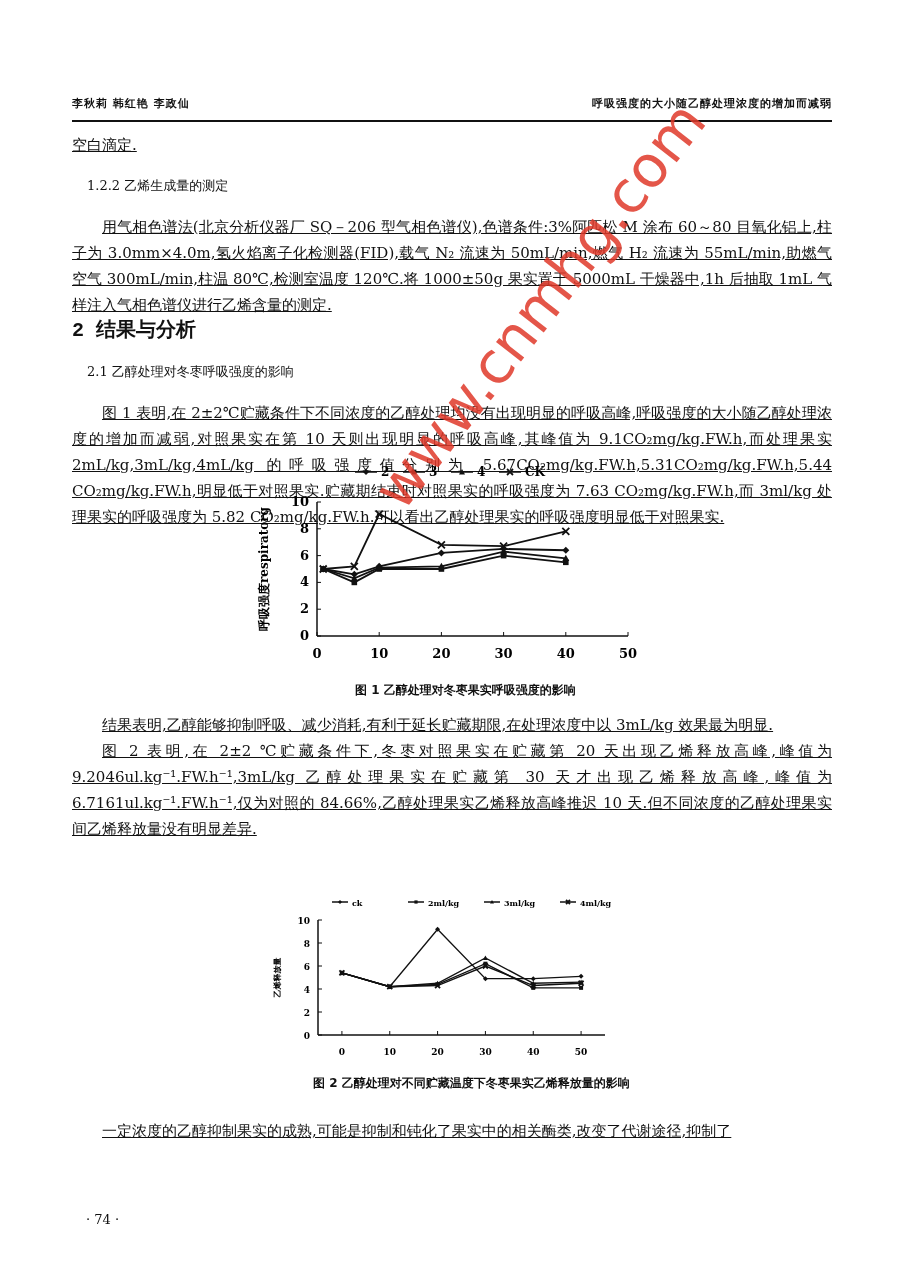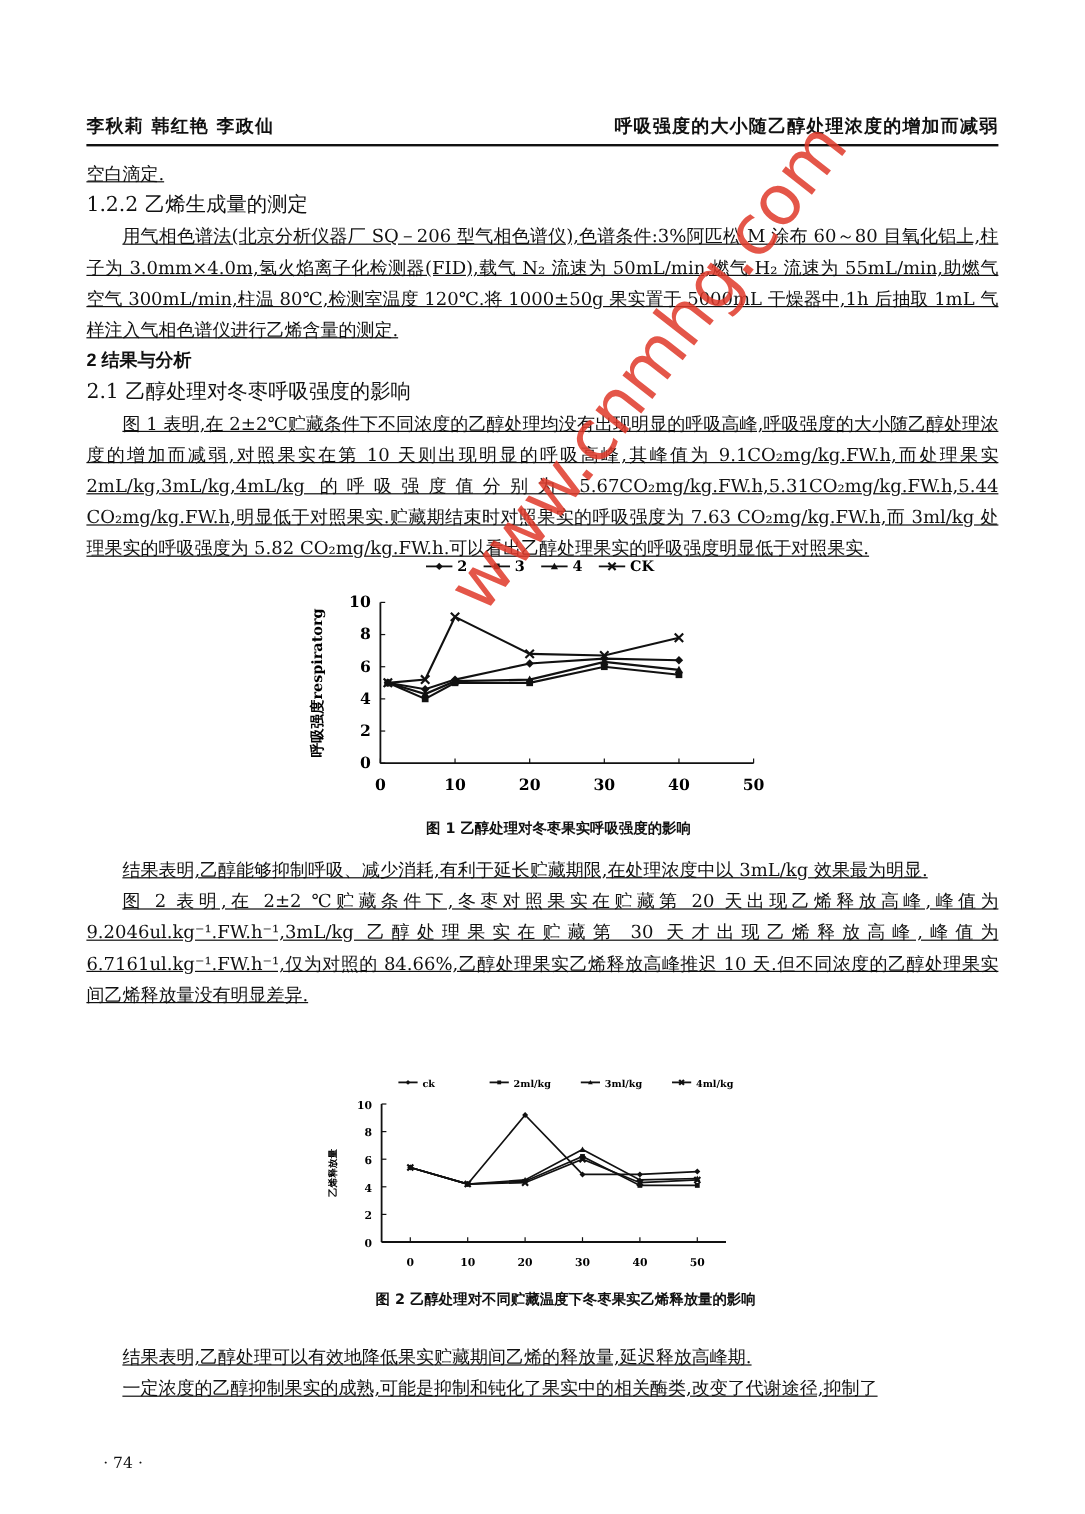--- a/index.html
+++ b/index.html
@@ -1,26 +1,26 @@
 <!DOCTYPE html>
 <html><head>
 <meta charset="utf-8">
 <style>
   html, body { margin:0; padding:0; background:#fff; }
   body { width:904px; height:1262px; position:relative; overflow:hidden;
          font-family:"DejaVu Serif", serif; color:#111; }
   .hdr { position:absolute; top:96px; left:72px; right:72px; height:22px;
-         font-size:15px; font-weight:bold; font-family:"DejaVu Sans", sans-serif; }
+         font-size:11px; font-weight:bold; font-family:"DejaVu Sans", sans-serif; }
   .hdr .authors { position:absolute; left:0; top:0; letter-spacing:1px; }
   .hdr .rtitle { position:absolute; right:0; top:0; letter-spacing:1px; }
   .hdr-rule { position:absolute; top:120px; left:72px; right:72px; height:2px; background:#111; }
   .txt { position:absolute; left:72px; width:760px; font-size:15px; line-height:26px; }
   .p { text-indent:30px; margin:0; text-align:justify;text-decoration:underline; }
-  .h { margin:0; font-weight:bold; font-family:Liberation Sans, sans-serif; font-size:15px; }
-  .h3 { margin:0; font-size:17px; }
+  .h { margin:0; font-weight:bold; font-family:Liberation Mono, monospace; font-size:20px; }
+  .h3 { margin:15px; font-size:13px; }
   .fig { position:absolute; }
   .cap { position:absolute; font-size:12px; font-weight:bold; font-family:"DejaVu Sans", sans-serif; white-space:nowrap;padding-left:37px; }
   .page { position:absolute; left:86px; top:1212px; font-size:13px; }
   svg text { font-family:"DejaVu Serif", serif; }
   .wm { position:absolute; left:360px; top:480px; transform:rotate(-52deg); transform-origin:left top;
         color:#e0392a; font-size:58px; font-family:"DejaVu Sans", sans-serif; opacity:0.85; pointer-events:none; }
 </style>
 </head>
 <body>
 
@@ -185,18 +185,17 @@
       <path d="M232 10L234 13.6L230 13.6Z" fill="#111"></path>
       <text x="244" y="16" font-size="8" font-weight="bold">3ml/kg</text>
       <line x1="300" y1="12" x2="316" y2="12" stroke="#111" stroke-width="1.5"></line>
       <path d="M306 10L310 14M306 14L310 10" stroke="#111" stroke-width="1.8"></path>
       <text x="320" y="16" font-size="8" font-weight="bold">4ml/kg</text>
     </svg>
 </div>
 <div class="cap" style="left:276px; top:1075px;">图 2   乙醇处理对不同贮藏温度下冬枣果实乙烯释放量的影响</div>
 
 <div class="txt" style="top:1118px;">
-  <p class="p">结果表明,乙醇处理可以有效地降低果实贮藏期间乙烯的释放量,延迟释放高峰期.</p>
   <p class="p">一定浓度的乙醇抑制果实的成熟,可能是抑制和钝化了果实中的相关酶类,改变了代谢途径,抑制了</p>
 </div>
 
 <div class="page">· 74 ·</div>
 <div class="wm">www.cnmhg.com</div>
 
 </body></html>

